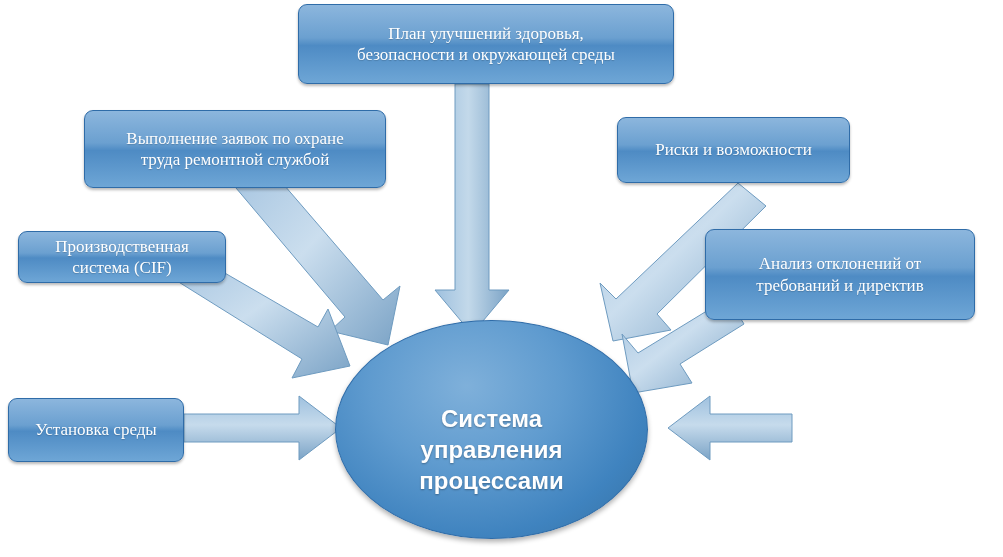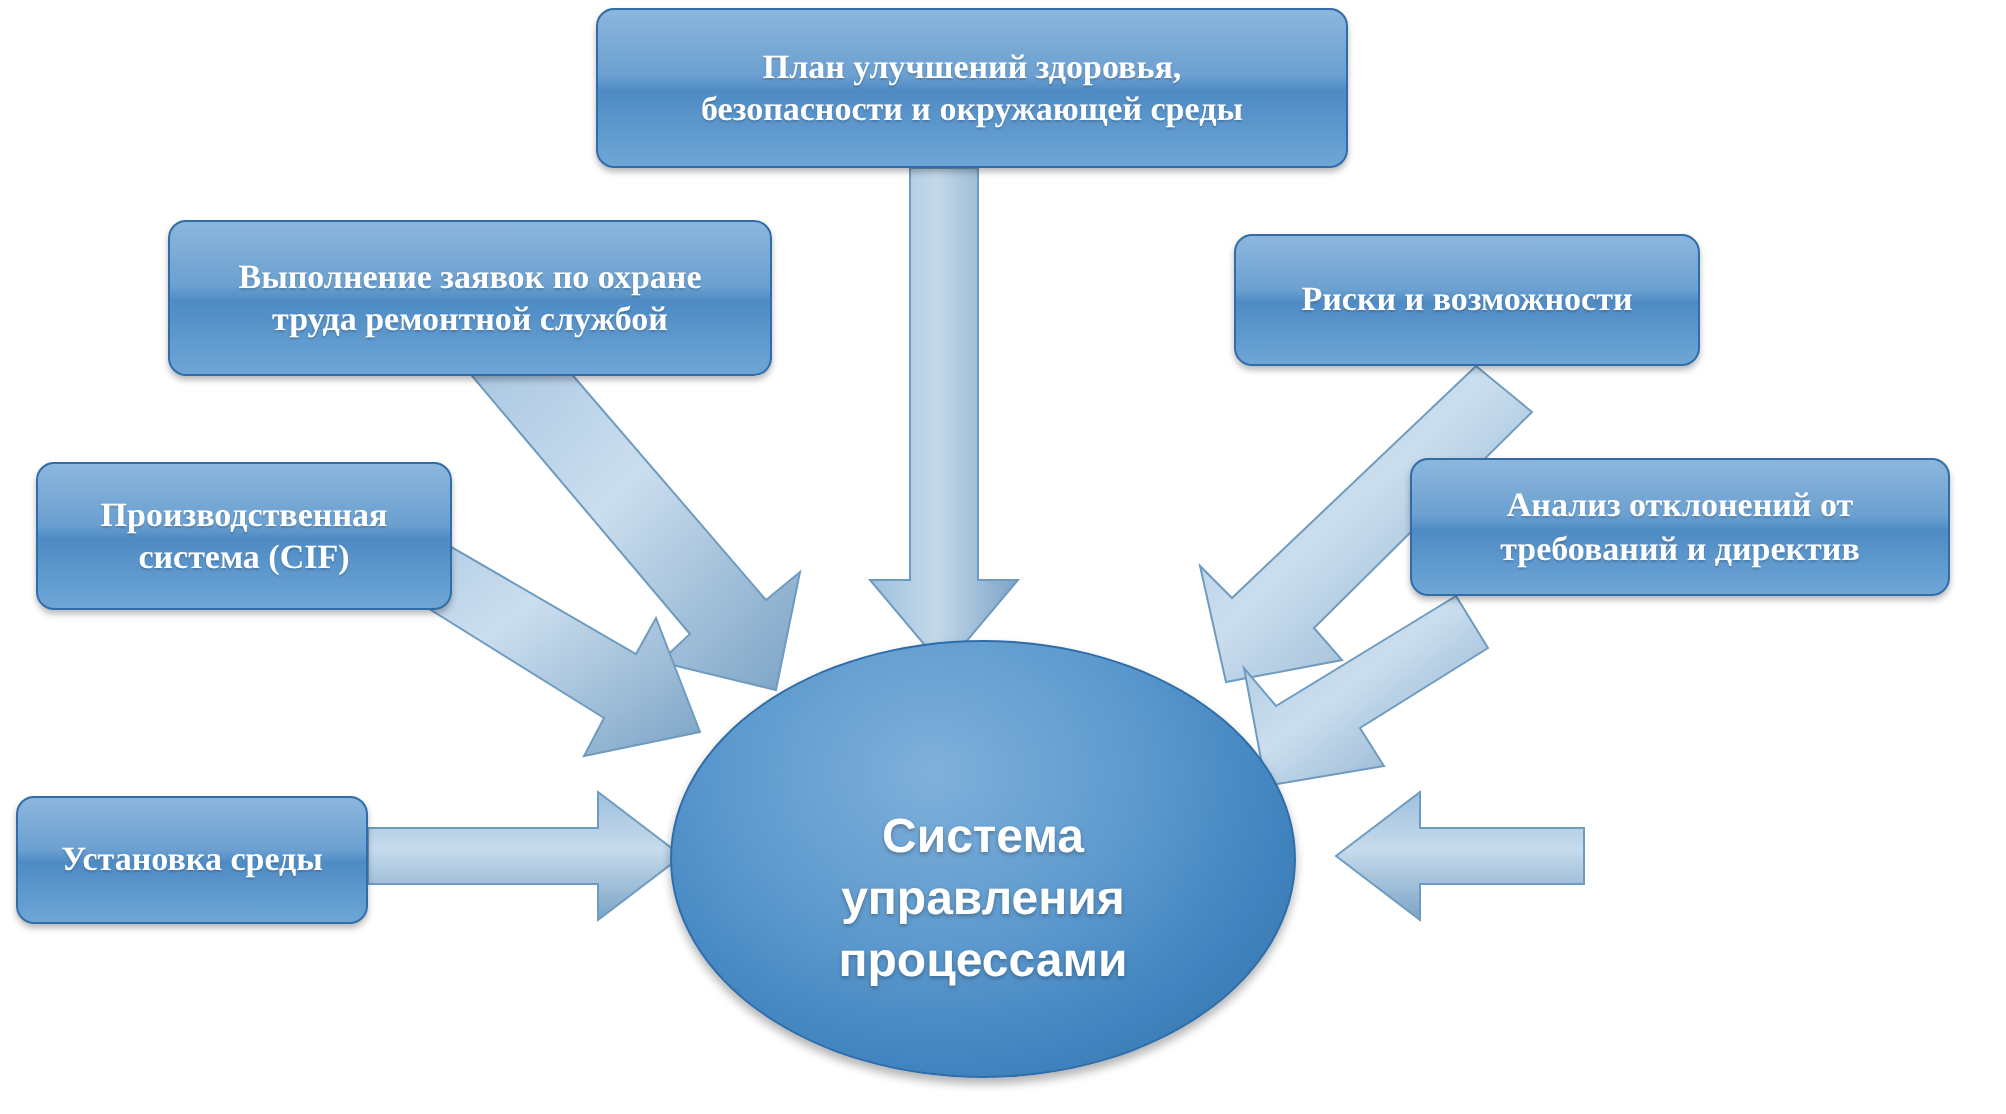--- a/index.html
+++ b/index.html
@@ -38,21 +38,20 @@
     font-size: 17px;
     line-height: 1.25;
     padding: 4px 8px;
     box-shadow: 0 2px 3px rgba(0,0,0,0.28);
     text-shadow: 0 1px 1px rgba(0,0,0,0.18);
   }
   .node .label {
     display: block;
     width: 100%;
     white-space: pre-line;
-    font-weight: bold;
   }
   .center-ellipse {
     position: absolute;
     left: 335px;
     top: 320px;
     width: 311px;
     height: 217px;
     border-radius: 50%;
     border: 1px solid #2f6ca8;
     background: radial-gradient(ellipse at 42% 30%, #7fb0da 0%, #5f9bcf 38%, #3f83bf 70%, #356f9f 100%);
@@ -139,26 +138,26 @@
 
   <div class="node" style="left:617px; top:117px; width:233px; height:66px;">
     <span class="label">Риски и возможности</span>
   </div>
 
   <div class="node" style="left:84px; top:110px; width:302px; height:78px;">
     <span class="label">Выполнение заявок по охране
 труда ремонтной службой</span>
   </div>
 
-  <div class="node" style="left:18px; top:231px; width:208px; height:74px;">
+  <div class="node" style="left:18px; top:231px; width:208px; height:52px;">
     <span class="label">Производственная
 система (CIF)</span>
   </div>
 
-  <div class="node" style="left:705px; top:229px; width:270px; height:69px;">
+  <div class="node" style="left:705px; top:229px; width:270px; height:91px;">
     <span class="label">Анализ отклонений от
 требований и директив</span>
   </div>
 
   <div class="node" style="left:8px; top:398px; width:176px; height:64px;">
     <span class="label">Установка среды</span>
   </div>
 
 
 </div>

